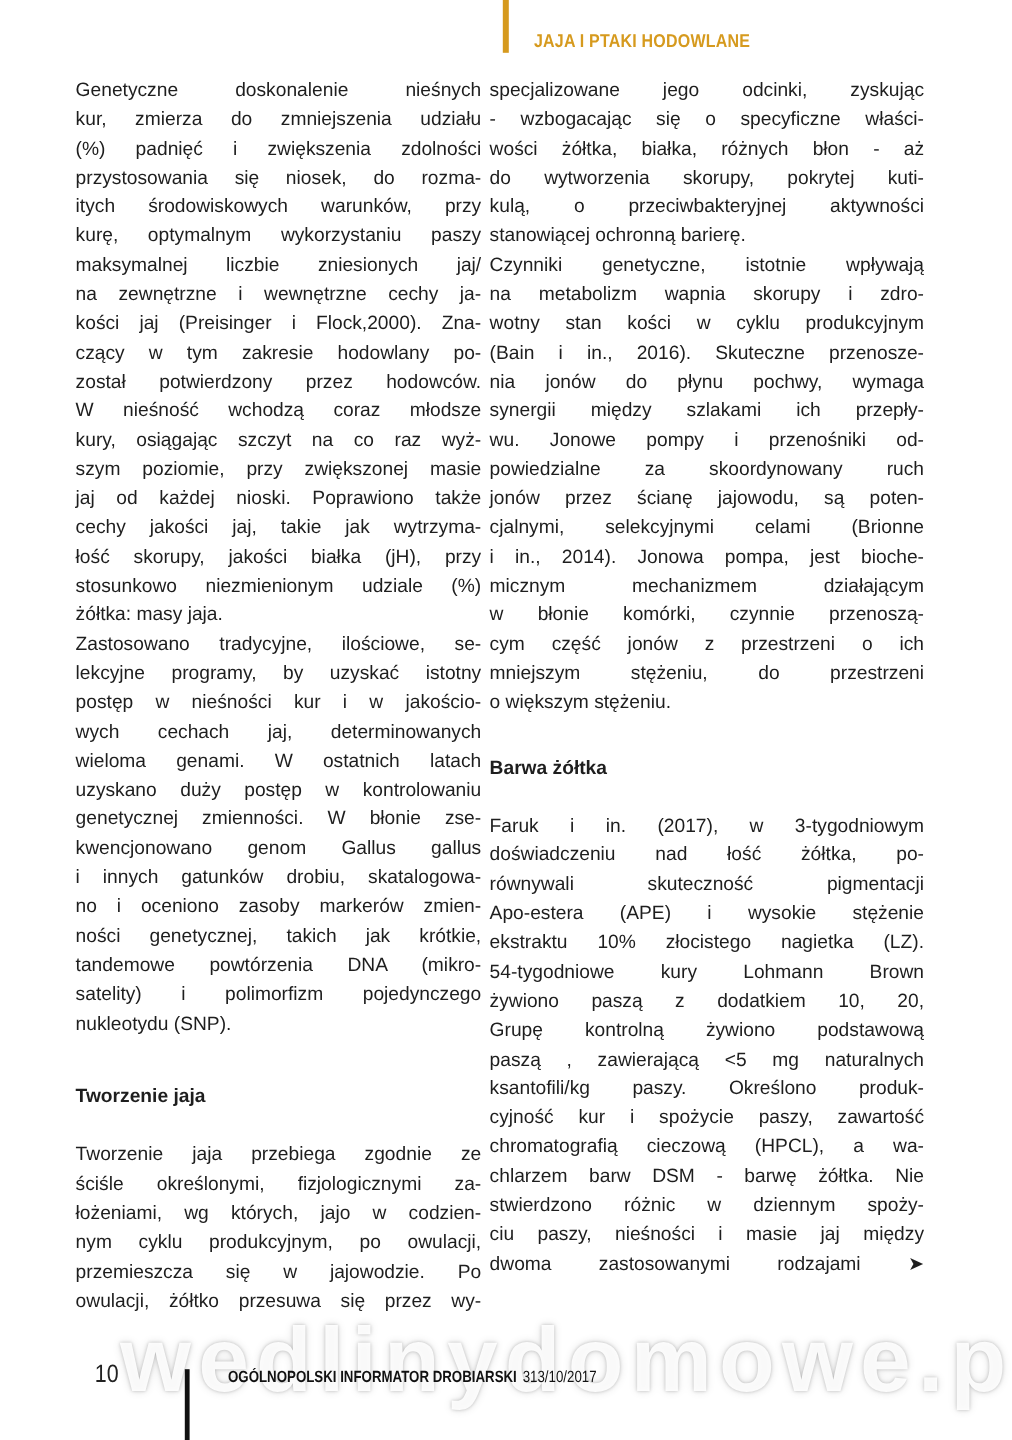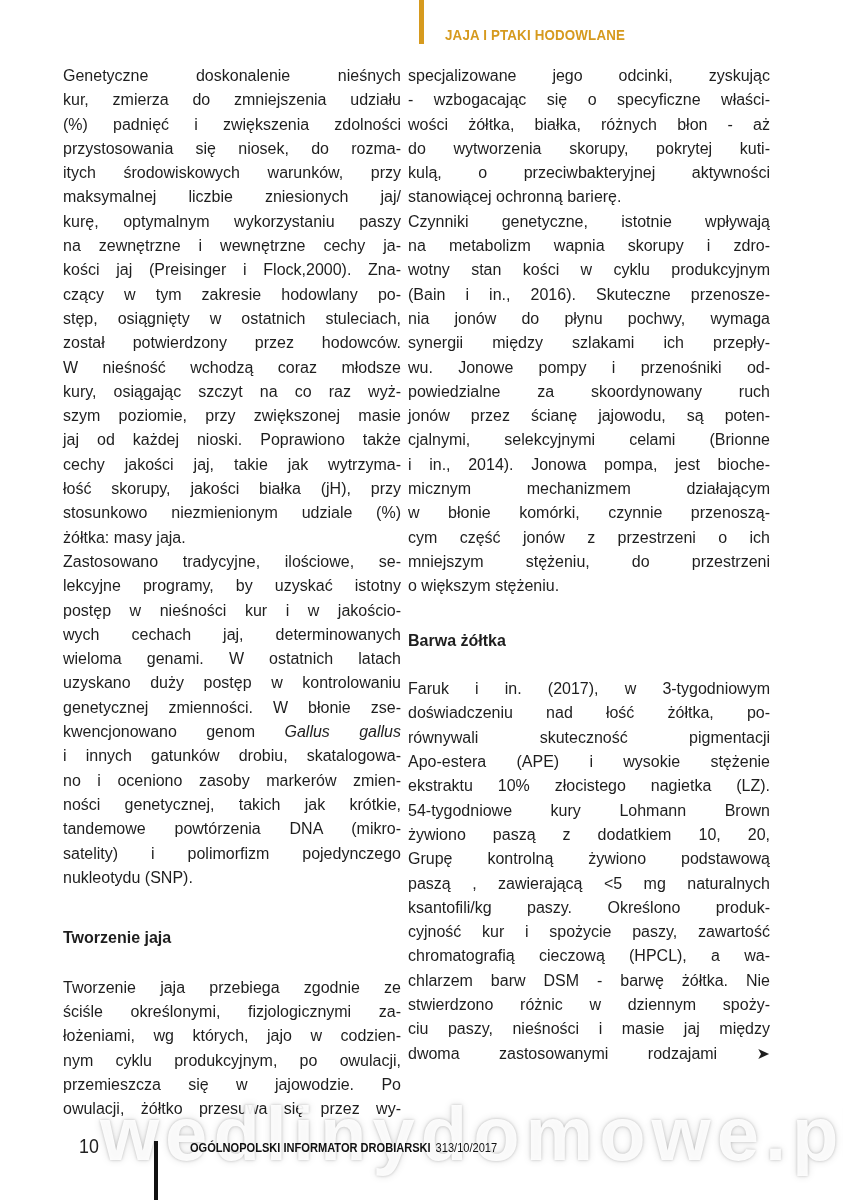--- a/index.html
+++ b/index.html
@@ -11,21 +11,21 @@
       font-weight: bold; font-size: 15.5px; color: #d69a1e; letter-spacing: 0.2px; transform: scaleX(0.86); transform-origin: left top; white-space: nowrap; }
 
     .col { position: absolute; top: 64px; font-size: 16px; line-height: 24.3px; }
     .col-left { left: 63px; width: 338px; }
     .col-right { left: 408px; width: 362px; }
 
     .line { display: block; height: 24.3px; white-space: nowrap; text-align: justify; text-align-last: justify; }
     .line.last { text-align-last: left; }
     .gap { display: block; height: 24.3px; }
     .heading { display: block; height: 24.3px; font-weight: bold; white-space: nowrap; }
-    .italic { font-style: italic; }
+    .italic { }
 
     .watermark { position: absolute; left: 100px; top: 1090px; font-family: "Liberation Sans", sans-serif;
       font-weight: bold; font-size: 76px; letter-spacing: 6px; color: rgba(255,255,255,0.92);
       text-shadow: 0 0 3px rgba(0,0,0,0.22), 0 0 8px rgba(0,0,0,0.12); white-space: nowrap; }
 
     .page-number { position: absolute; left: 79px; top: 1134px; font-size: 21px; color: #222; transform: scaleX(0.85); transform-origin: left top; }
     .footer-bar { position: absolute; left: 154px; top: 1141px; width: 4px; height: 59px; background: #111; }
     .footer-text { position: absolute; left: 190px; top: 1140px; font-size: 13.5px; white-space: nowrap;
       transform: scaleX(0.82); transform-origin: left top; color: #111; }
     .footer-text .pub { font-weight: bold; }
@@ -37,26 +37,25 @@
 <div class="header-bar"></div>
 <div class="section-title">JAJA I PTAKI HODOWLANE</div>
 
 <div class="col col-left">
   <div id="l-p1">
       <span class="line">Genetyczne doskonalenie nieśnych</span>
       <span class="line">kur, zmierza do zmniejszenia udziału</span>
       <span class="line">(%) padnięć i zwiększenia zdolności</span>
       <span class="line">przystosowania się niosek, do rozma-</span>
       <span class="line">itych środowiskowych warunków, przy</span>
+      <span class="line">kurę, optymalnym wykorzystaniu paszy</span>
       <span class="line">maksymalnej liczbie zniesionych jaj/</span>
-      <span class="line">kurę, optymalnym wykorzystaniu paszy</span>
       <span class="line">na zewnętrzne i wewnętrzne cechy ja-</span>
       <span class="line">kości jaj (Preisinger i Flock,2000). Zna-</span>
       <span class="line">czący w tym zakresie hodowlany po-</span>
-      <span class="line">stęp, osiągnięty w ostatnich stuleciach,</span>
       <span class="line">został potwierdzony przez hodowców.</span>
       <span class="line">W nieśność wchodzą coraz młodsze</span>
       <span class="line">kury, osiągając szczyt na co raz wyż-</span>
       <span class="line">szym poziomie, przy zwiększonej masie</span>
       <span class="line">jaj od każdej nioski. Poprawiono także</span>
       <span class="line">cechy jakości jaj, takie jak wytrzyma-</span>
       <span class="line">łość skorupy, jakości białka (jH), przy</span>
       <span class="line">stosunkowo niezmienionym udziale (%)</span>
       <span class="line last">żółtka: masy jaja.</span>
     </div>

